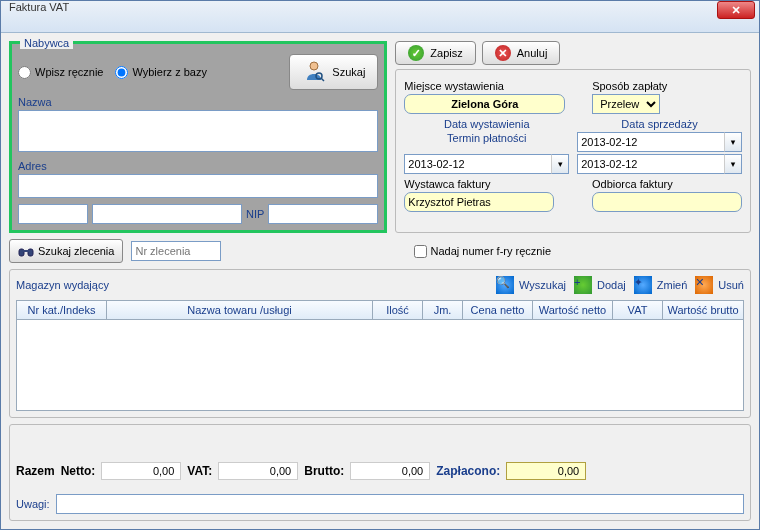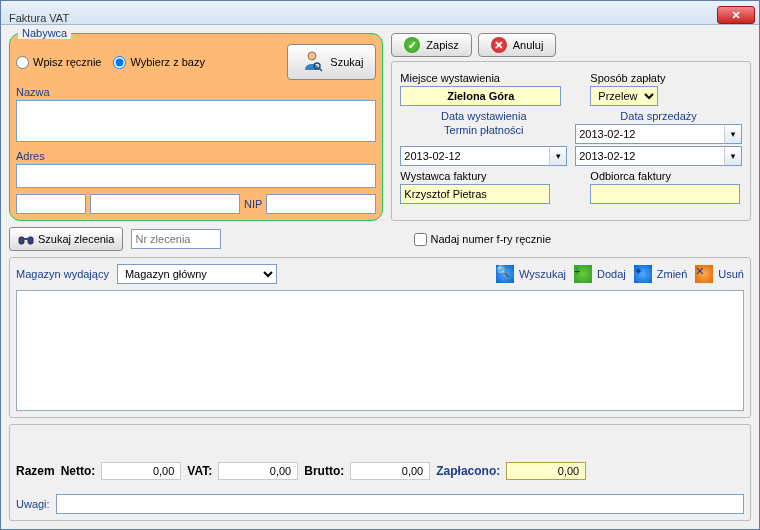--- a/index.html
+++ b/index.html
@@ -1,35 +1,35 @@
 <!DOCTYPE html>
 <html><head>
 <meta charset="utf-8">
 <style>
 * { box-sizing: border-box; margin: 0; padding: 0; font-family: Tahoma, Arial, sans-serif; font-size: 11px; }
 body { background: #fff; width: 760px; height: 530px; overflow: hidden; }
 
 .window { width: 760px; height: 530px; border: 1px solid #5a7ba8; background: #f0f0f0; display: flex; flex-direction: column; }
-.titlebar { background: linear-gradient(#ebf1f8,#d5e3f3); height: 24px; display: flex; align-items: flex-end; padding: 0 4px; border-bottom: 1px solid #a0b8d0; }
+.titlebar { background: linear-gradient(#ebf1f8,#d5e3f3); height: 32px; display: flex; align-items: flex-start; padding: 0 4px; border-bottom: 1px solid #a0b8d0; }
 .titlebar .title { flex: 1; color: #333; padding-left: 4px; font-weight: normal; }
 .close-btn { width: 38px; height: 18px; background: linear-gradient(#e88,#c22); border: 1px solid #a11; border-radius: 3px; display: flex; align-items: center; justify-content: center; color: #fff; font-weight: bold; font-size: 12px; cursor: pointer; }
 
 .content { flex: 1; padding: 8px; display: flex; flex-direction: column; background: #f0f0f0; }
 .top-row { display: flex; gap: 8px; }
-.buyer-panel { flex: 1; border: 1px solid #22c55e; border-radius: 11px; padding: 6px; background: #fdba74; position: relative; }
+.buyer-panel { flex: 1; border: 3px solid #22c55e; border-radius: 0; padding: 6px; background: #a3a3a3; position: relative; }
 .buyer-panel > .legend { position: absolute; top: -7px; left: 8px; background: #f0f0f0; padding: 0 4px; color: #1a3e8c; }
 .radio-row { display: flex; align-items: center; gap: 4px; margin-top: 4px; }
 .radio-row label { margin-right: 8px; }
 .search-btn { margin-left: auto; background: linear-gradient(#fff,#ddd); border: 1px solid #888; border-radius: 4px; padding: 4px 12px; display: flex; align-items: center; gap: 6px; cursor: pointer; }
 .search-btn .icon svg { width: 24px; height: 24px; }
 
 .lbl { color: #1a3e8c; display: block; margin-top: 6px; margin-bottom: 2px; }
 textarea.field { width: 100%; height: 42px; border: 1px solid #7a9cc6; background: #fff; resize: none; padding: 2px; }
 input.field, select.field { border: 1px solid #7a9cc6; background: #fff; padding: 2px 3px; height: 20px; }
-input.yellow { background: #ffffcc; }
+input.yellow { background: #ffffcc; border-radius: 7px; }
 .addr-row { display: flex; gap: 4px; align-items: center; margin-top: 4px; }
 .addr-row input { flex: 1; }
 .addr-row .nip-lbl { color: #1a3e8c; }
 
 .doc-panel { width: 360px; display: flex; flex-direction: column; }
 .doc-top { display: flex; gap: 6px; margin-bottom: 4px; }
 .doc-top select { flex: 1; }
 .action-btn { background: linear-gradient(#fff,#ddd); border: 1px solid #888; border-radius: 4px; padding: 3px 12px; display: flex; align-items: center; gap: 6px; cursor: pointer; }
 .action-btn .ico { width: 16px; height: 16px; border-radius: 50%; display: inline-flex; align-items: center; justify-content: center; color: #fff; font-weight: bold; font-size: 11px; }
 .ico-green { background: radial-gradient(#6c3,#393); }
@@ -182,40 +182,49 @@
       <input class="field ord" placeholder="Nr zlecenia" style="">
       <div class="chk-wrap">
         <input type="checkbox" style="">
         <label>Nadaj numer f-ry ręcznie</label>
       </div>
     </div>
 
     <div class="items-panel">
       <div class="items-top">
         <span class="ware-lbl">Magazyn wydający</span>
-        <select class="field"><option>Magazyn główny</option></select>
         <span class="sp"></span>
         <div class="link-btn">
             <span class="ico ico-blue">🔍</span>
             <span>Wyszukaj</span>
           </div>
         <div class="link-btn">
             <span class="ico ico-green">+</span>
             <span>Dodaj</span>
           </div>
         <div class="link-btn">
             <span class="ico ico-blue">✦</span>
             <span>Zmień</span>
           </div>
         <div class="link-btn">
             <span class="ico ico-orange">✕</span>
             <span>Usuń</span>
           </div>
       </div>
       <div class="grid">
+        <div class="grid-head">
+          <div class="col-idx">Nr kat./Indeks</div>
+          <div class="col-name">Nazwa towaru /usługi</div>
+          <div class="col-qty">Ilość</div>
+          <div class="col-jm">Jm.</div>
+          <div class="col-cn">Cena netto</div>
+          <div class="col-wn">Wartość netto</div>
+          <div class="col-vat">VAT</div>
+          <div class="col-wb">Wartość brutto</div>
+        </div>
         <div class="grid-body"></div>
       </div>
     </div>
 
     <div class="totals">
       <div class="totals-row">
         <span class="lblb">Razem</span>
         <span class="lblb">Netto:</span>
         <span class="vbox">0,00</span>
         <span class="lblb">VAT:</span>

